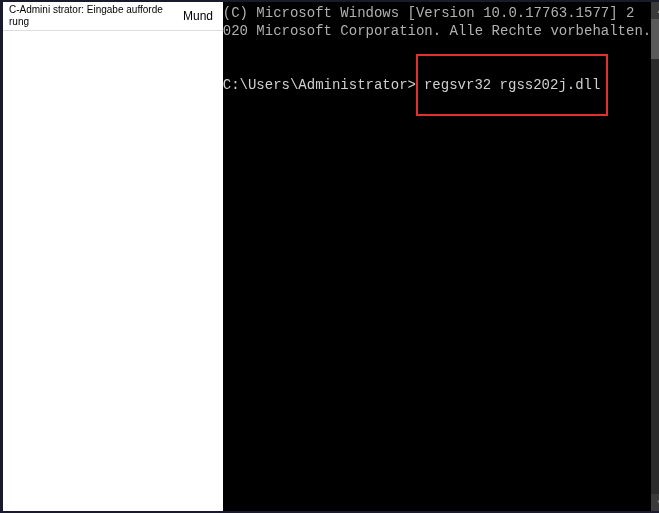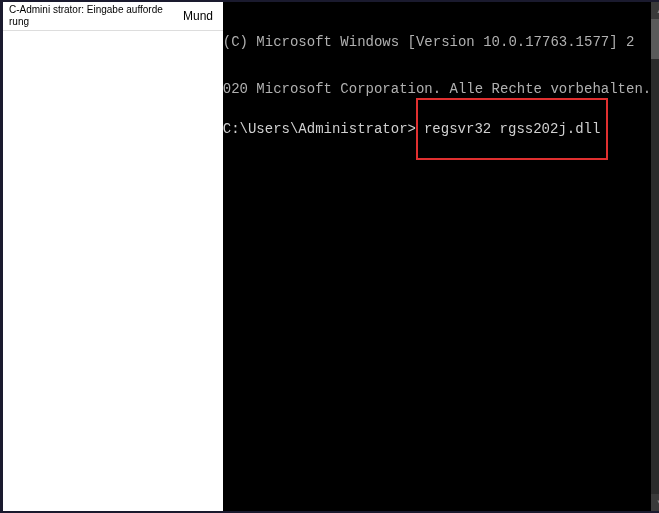--- a/index.html
+++ b/index.html
@@ -80,25 +80,25 @@
       font-family: Consolas, 'Courier New', monospace;
       font-size: 14px;
       line-height: 18px;
       padding: 2px 0 0 0;
       position: relative;
       overflow: hidden;
     }
     .console-line {
       white-space: pre;
       color: #b0b0b0;
-      margin-top: 29px;
     }
     .prompt-line {
       white-space: pre;
       color: #d0d0d0;
+      margin-top: 14px;
       display: flex;
       align-items: center;
     }
     .highlight-box {
       border: 2px solid #e03030;
       padding: 20px 6px;
       display: inline-block;
       color: #d0d0d0;
     }
     .scrollbar {

